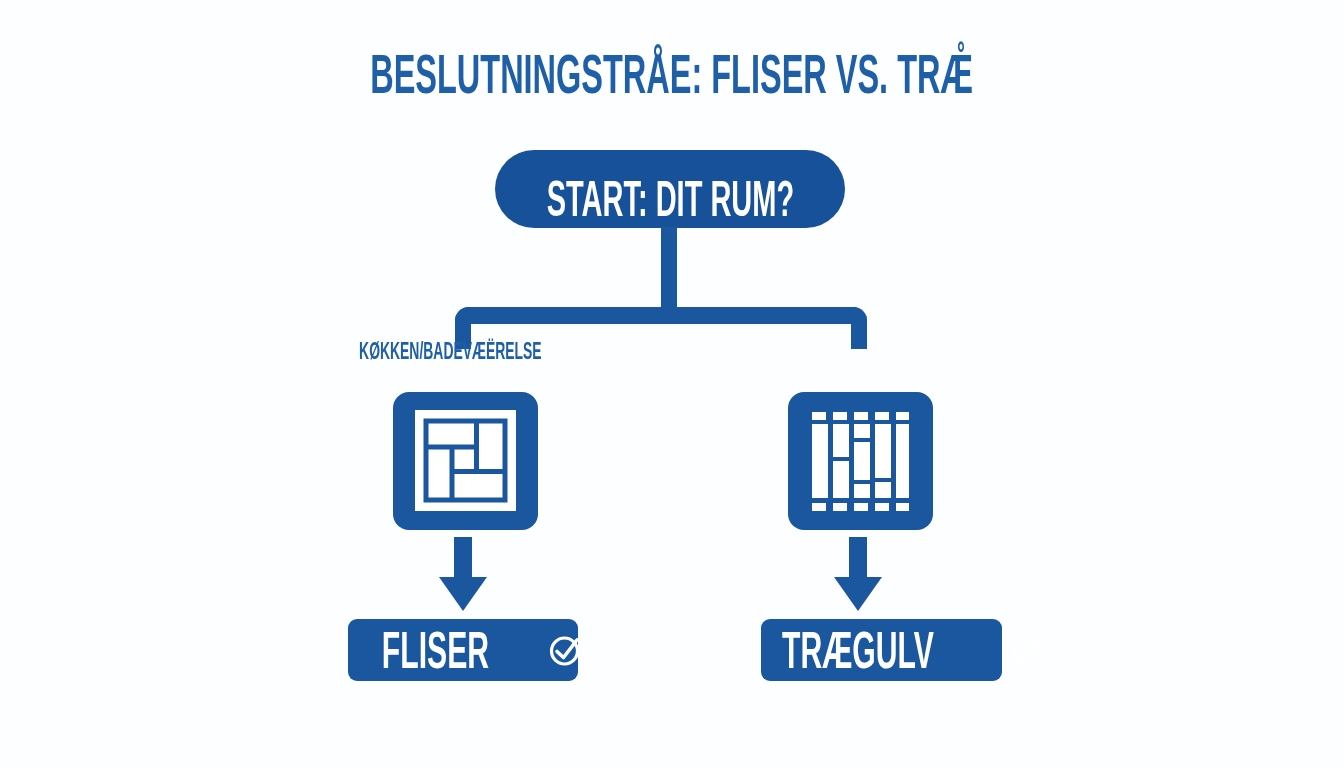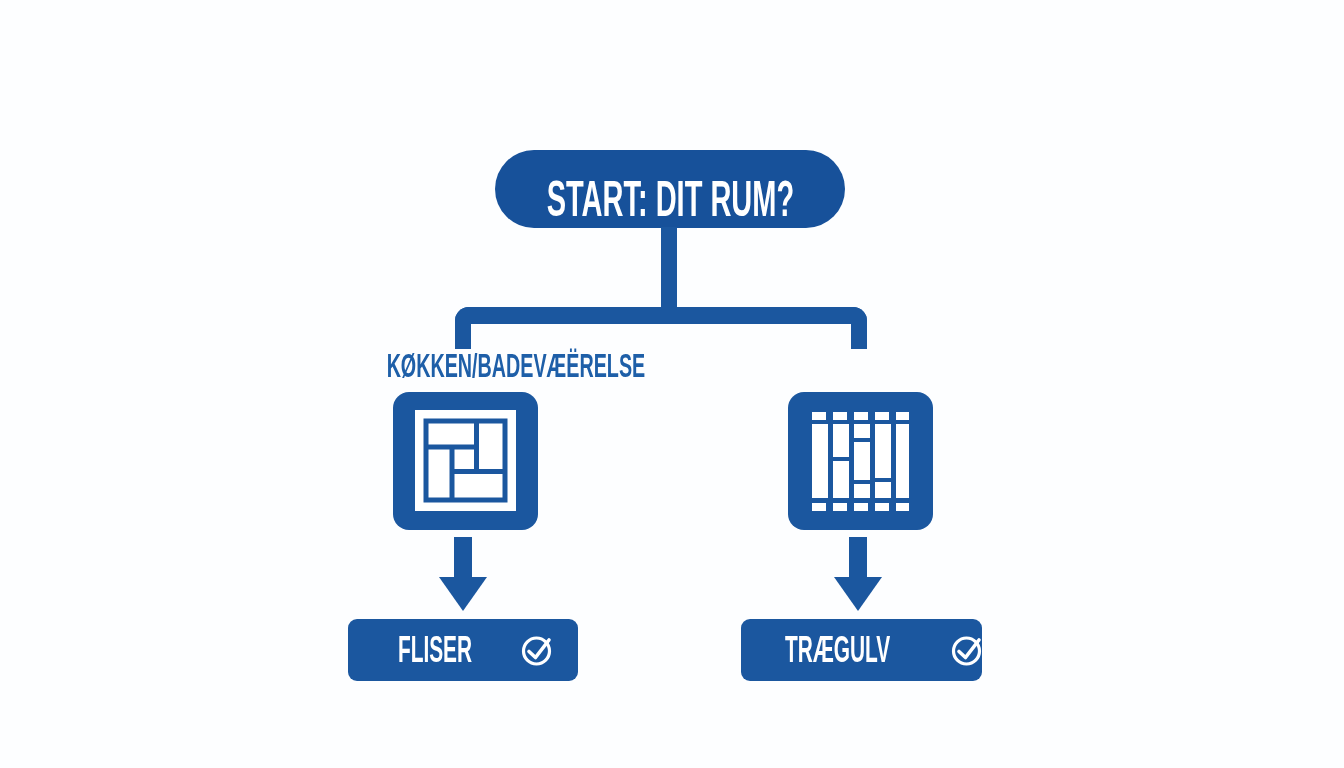--- a/index.html
+++ b/index.html
@@ -42,22 +42,22 @@
   .bracket{
     position:absolute;left:455px;top:307px;width:412px;height:42px;
     border-top:17px solid var(--primary);
     border-left:16px solid var(--primary);
     border-right:16px solid var(--primary);
     border-radius:14px 14px 0 0;
     background:transparent;
   }
 
   .branch-label{
-    position:absolute;top:347px;width:340px;text-align:center;
-    font-weight:bold;font-size:34px;line-height:36px;color:var(--title-color);
+    position:absolute;top:333px;width:340px;
+    font-weight:bold;font-size:24px;line-height:36px;color:var(--title-color);
   }
   .branch-label.left{left:293px;}
   .branch-label.right{left:690px;}
 
   .floor-icon{position:absolute;top:392px;width:145px;height:138px;}
   .floor-icon.left{left:393px;}
   .floor-icon.right{left:788px;}
 
   .down-arrow{position:absolute;top:537px;width:48px;display:flex;flex-direction:column;align-items:center;}
   .down-arrow.left{left:439px;}
@@ -67,29 +67,30 @@
     width:0;height:0;
     border-left:24px solid transparent;border-right:24px solid transparent;
     border-top:34px solid var(--primary);
   }
 
   .result-node{
     position:absolute;top:619px;height:62px;background:var(--primary);
     border-radius:9px;display:flex;align-items:center;justify-content:center;gap:20px;
   }
   .result-node.left{left:348px;width:230px;}
-  .result-node.right{left:741px;width:241px;padding-left:9px;}
-  .result-node .label{color:var(--text-on-primary);font-weight:bold;font-size:36px;}
+  .result-node.right{left:761px;width:241px;padding-left:9px;}
+  .result-node .label{color:var(--text-on-primary);font-weight:bold;font-size:52px;}
   .result-node svg{flex:0 0 auto;}
 </style>
 </head>
 <body>
 
 <div class="canvas">
 
+  <h1 class="page-title"><span class="cond">BESLUTNINGSTRÅE: FLISER VS. TRÆ̊</span></h1>
 
   <div class="start-node">
     <span class="label"><span class="cond">START: DIT RUM?</span></span>
   </div>
 
   <div class="stem"></div>
   <div class="bracket"></div>
 
   <div class="branch-label left"><span class="cond">KØKKEN/BADEVÆËRELSE</span></div>
 

